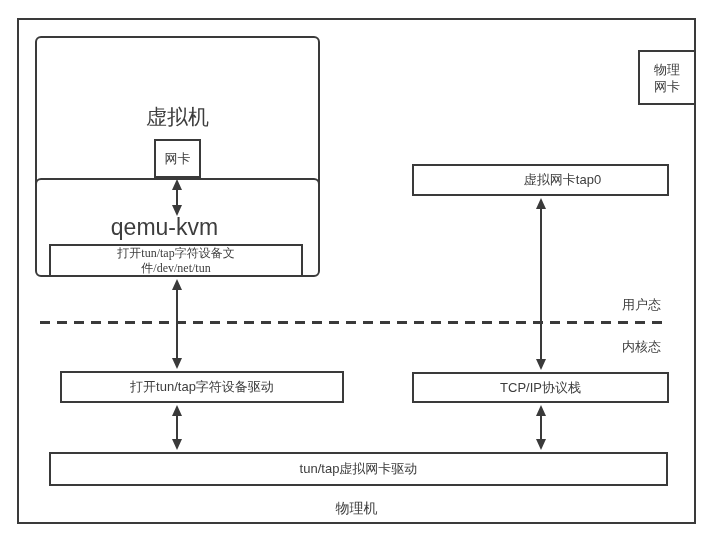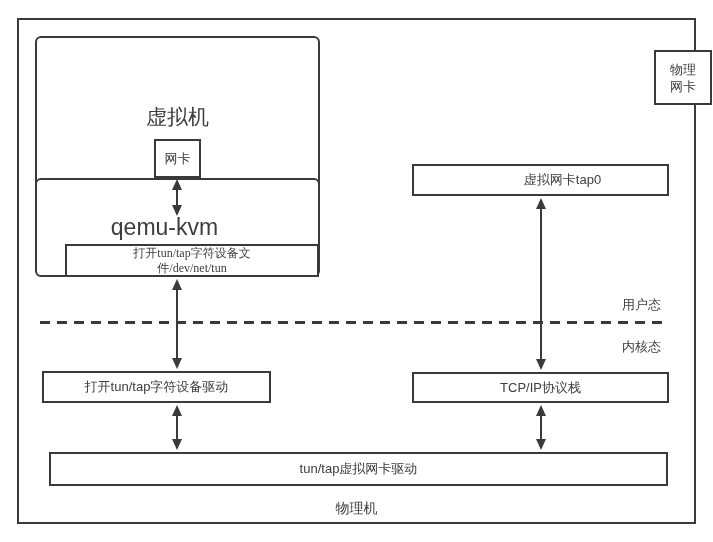--- a/index.html
+++ b/index.html
@@ -23,21 +23,21 @@
     background: #ffffff;
     display: flex;
     align-items: center;
     justify-content: center;
     text-align: center;
     font-size: 13px;
     line-height: 16px;
     color: #3d3d3d;
   }
   .rounded { border-radius: 6px; }
-  .preline { white-space: pre-line; margin-left: 16px; }
+  .preline { white-space: pre-line; }
 
   
   .outer-box {
     position: absolute;
     box-sizing: border-box;
     left: 17px; top: 18px;
     width: 679px; height: 506px;
     border: 2px solid #3a3a3a;
     background: #ffffff;
   }
@@ -78,21 +78,21 @@
   .mode-label {
     position: absolute;
     left: 622px;
     font-size: 13px;
     color: #3d3d3d;
   }
   .user-mode   { top: 296px; }
   .kernel-mode { top: 338px; }
 
   
-  .open-driver-box { left: 42px;  top: 371px; width: 229px; height: 32px; justify-content: center; }
+  .open-driver-box { left: 60px;  top: 371px; width: 284px; height: 32px; justify-content: center; }
   .tcpip-box       { left: 412px; top: 372px; width: 257px; height: 31px; }
   .tundriver-box   { left: 49px;  top: 452px; width: 619px; height: 34px; }
 
   .arrows {
     position: absolute;
     left: 0; top: 0;
     width: 713px; height: 542px;
     pointer-events: none;
   }
 </style>

